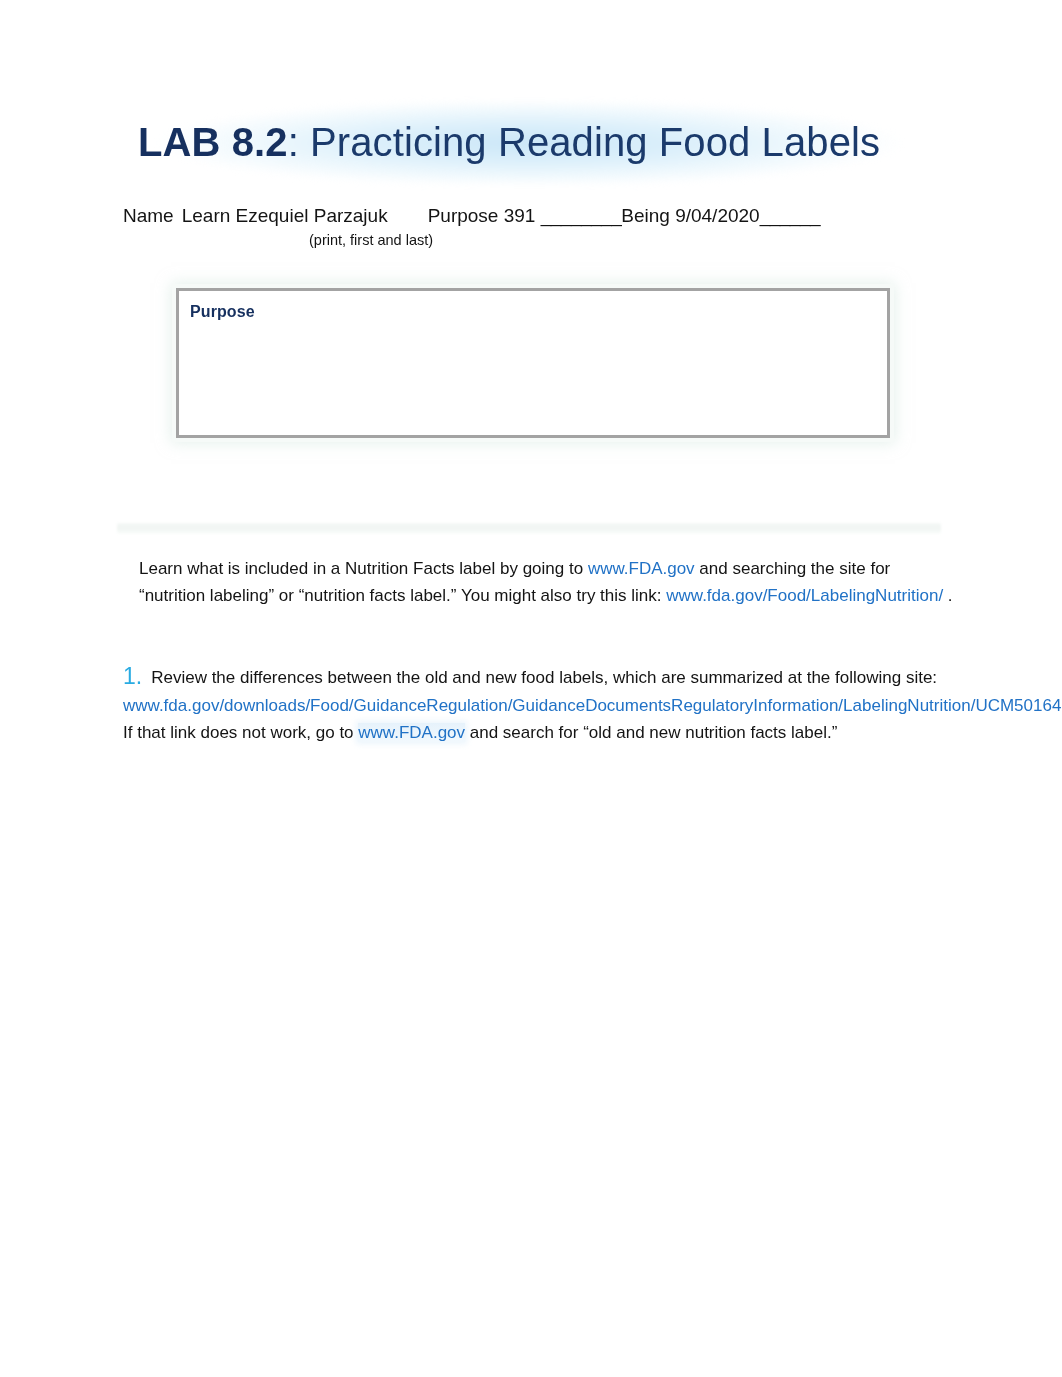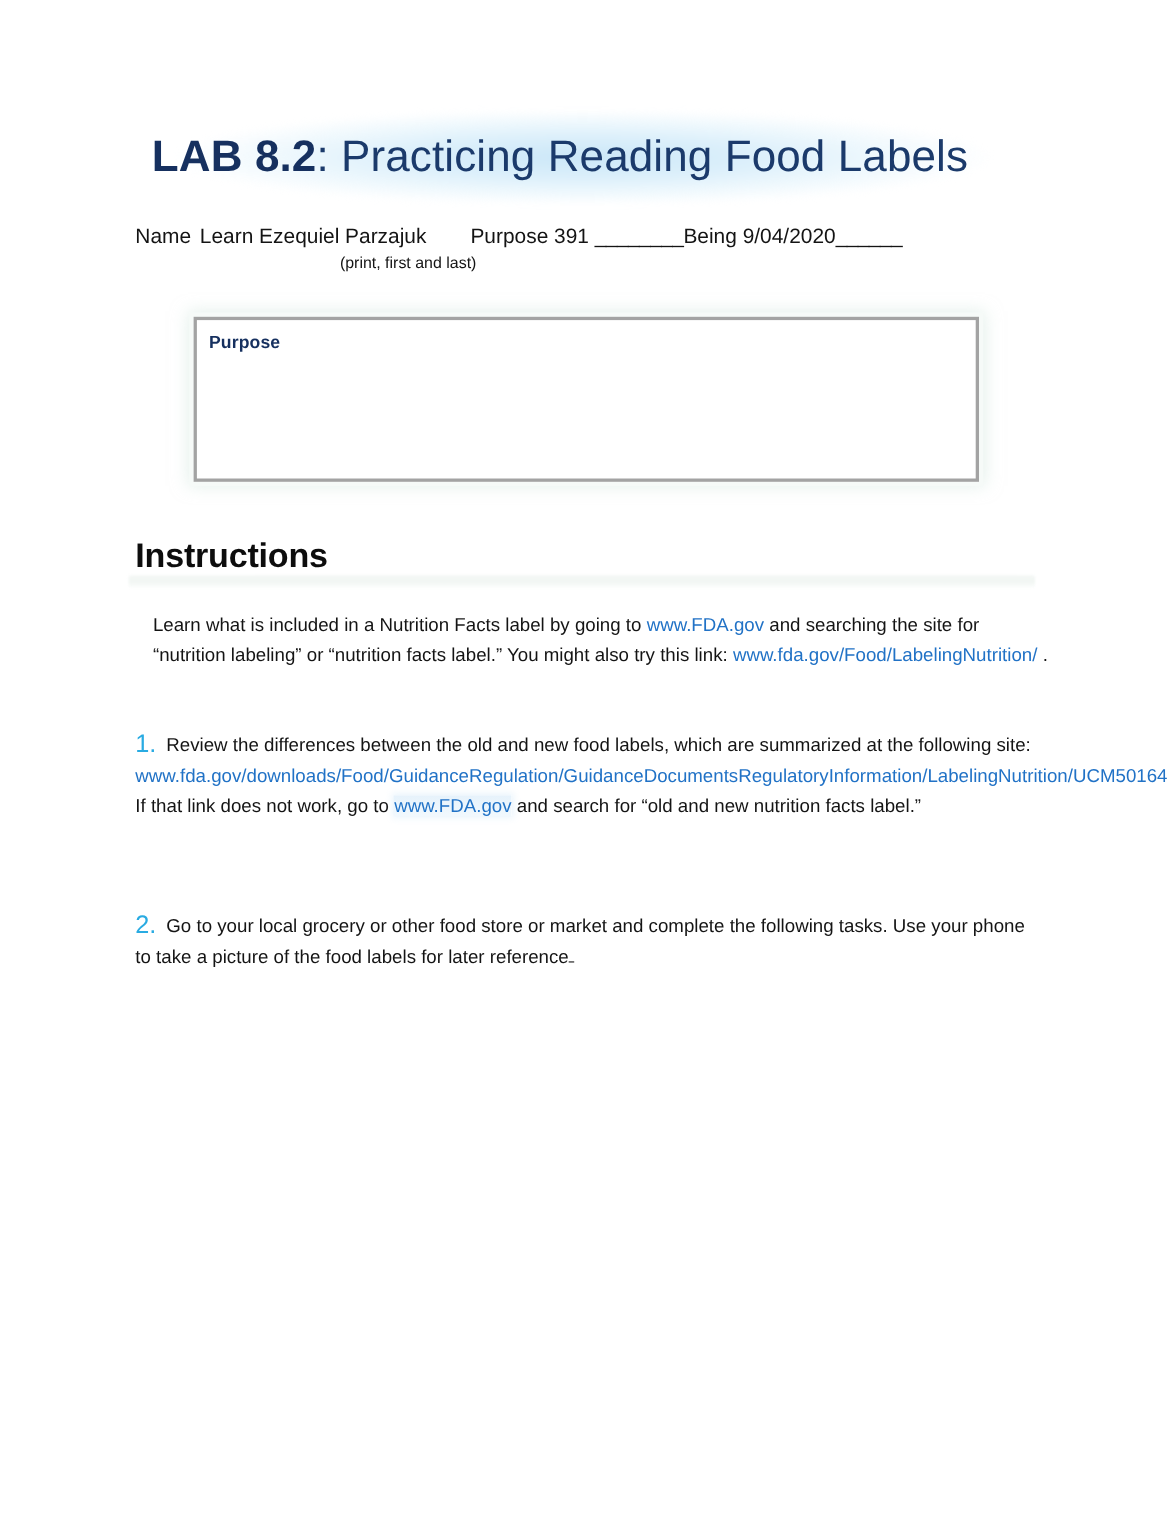--- a/index.html
+++ b/index.html
@@ -192,22 +192,20 @@
   </div>
 
   <div class="name-line"><span>Name</span><span class="gap-sm"></span><span>Learn Ezequiel Parzajuk</span><span class="gap-lg"></span><span>Purpose</span>&nbsp;<span>391</span>&nbsp;<span class="rule">________</span><span>Being</span>&nbsp;<span>9/04/2020</span><span class="rule">______</span></div>
 
   <div class="print-note">(print, first and last)</div>
 
   <div class="purpose-box">
     <div class="purpose-title">Purpose</div>
   </div>
 
-  <div class="instr-heading">Instructions</div>
   <div class="instr-rule"></div>
 
   <div class="para p-intro"><span>Learn what is included in a Nutrition Facts label by going to </span><span class="link">www.FDA.gov</span><span> and searching the site for “nutrition labeling” or “nutrition facts label.” You might also try this link: </span><span class="link">www.fda.gov/Food/LabelingNutrition/</span><span> .</span></div>
 
   <div class="list-item li-1"><span class="num">1.</span><span class="num-sp"></span><span>Review the differences between the old and new food labels, which are summarized at the following site: </span><span class="link">www.fda.gov/downloads/Food/GuidanceRegulation/GuidanceDocumentsRegulatoryInformation/LabelingNutrition/UCM501646.pdf</span><span>. If that link does not work, go to </span><span class="link-hl">www.FDA.gov</span><span> and search for “old and new nutrition facts label.”</span></div>
 
-  <div class="list-item li-2"><span class="num">2.</span><span class="num-sp"></span><span>Go to your local grocery or other food store or market and complete the following tasks. Use your phone to take a picture of the food labels for later reference</span><span class="underline-tail"></span></div>
 
 </div>
 
 </body></html>

